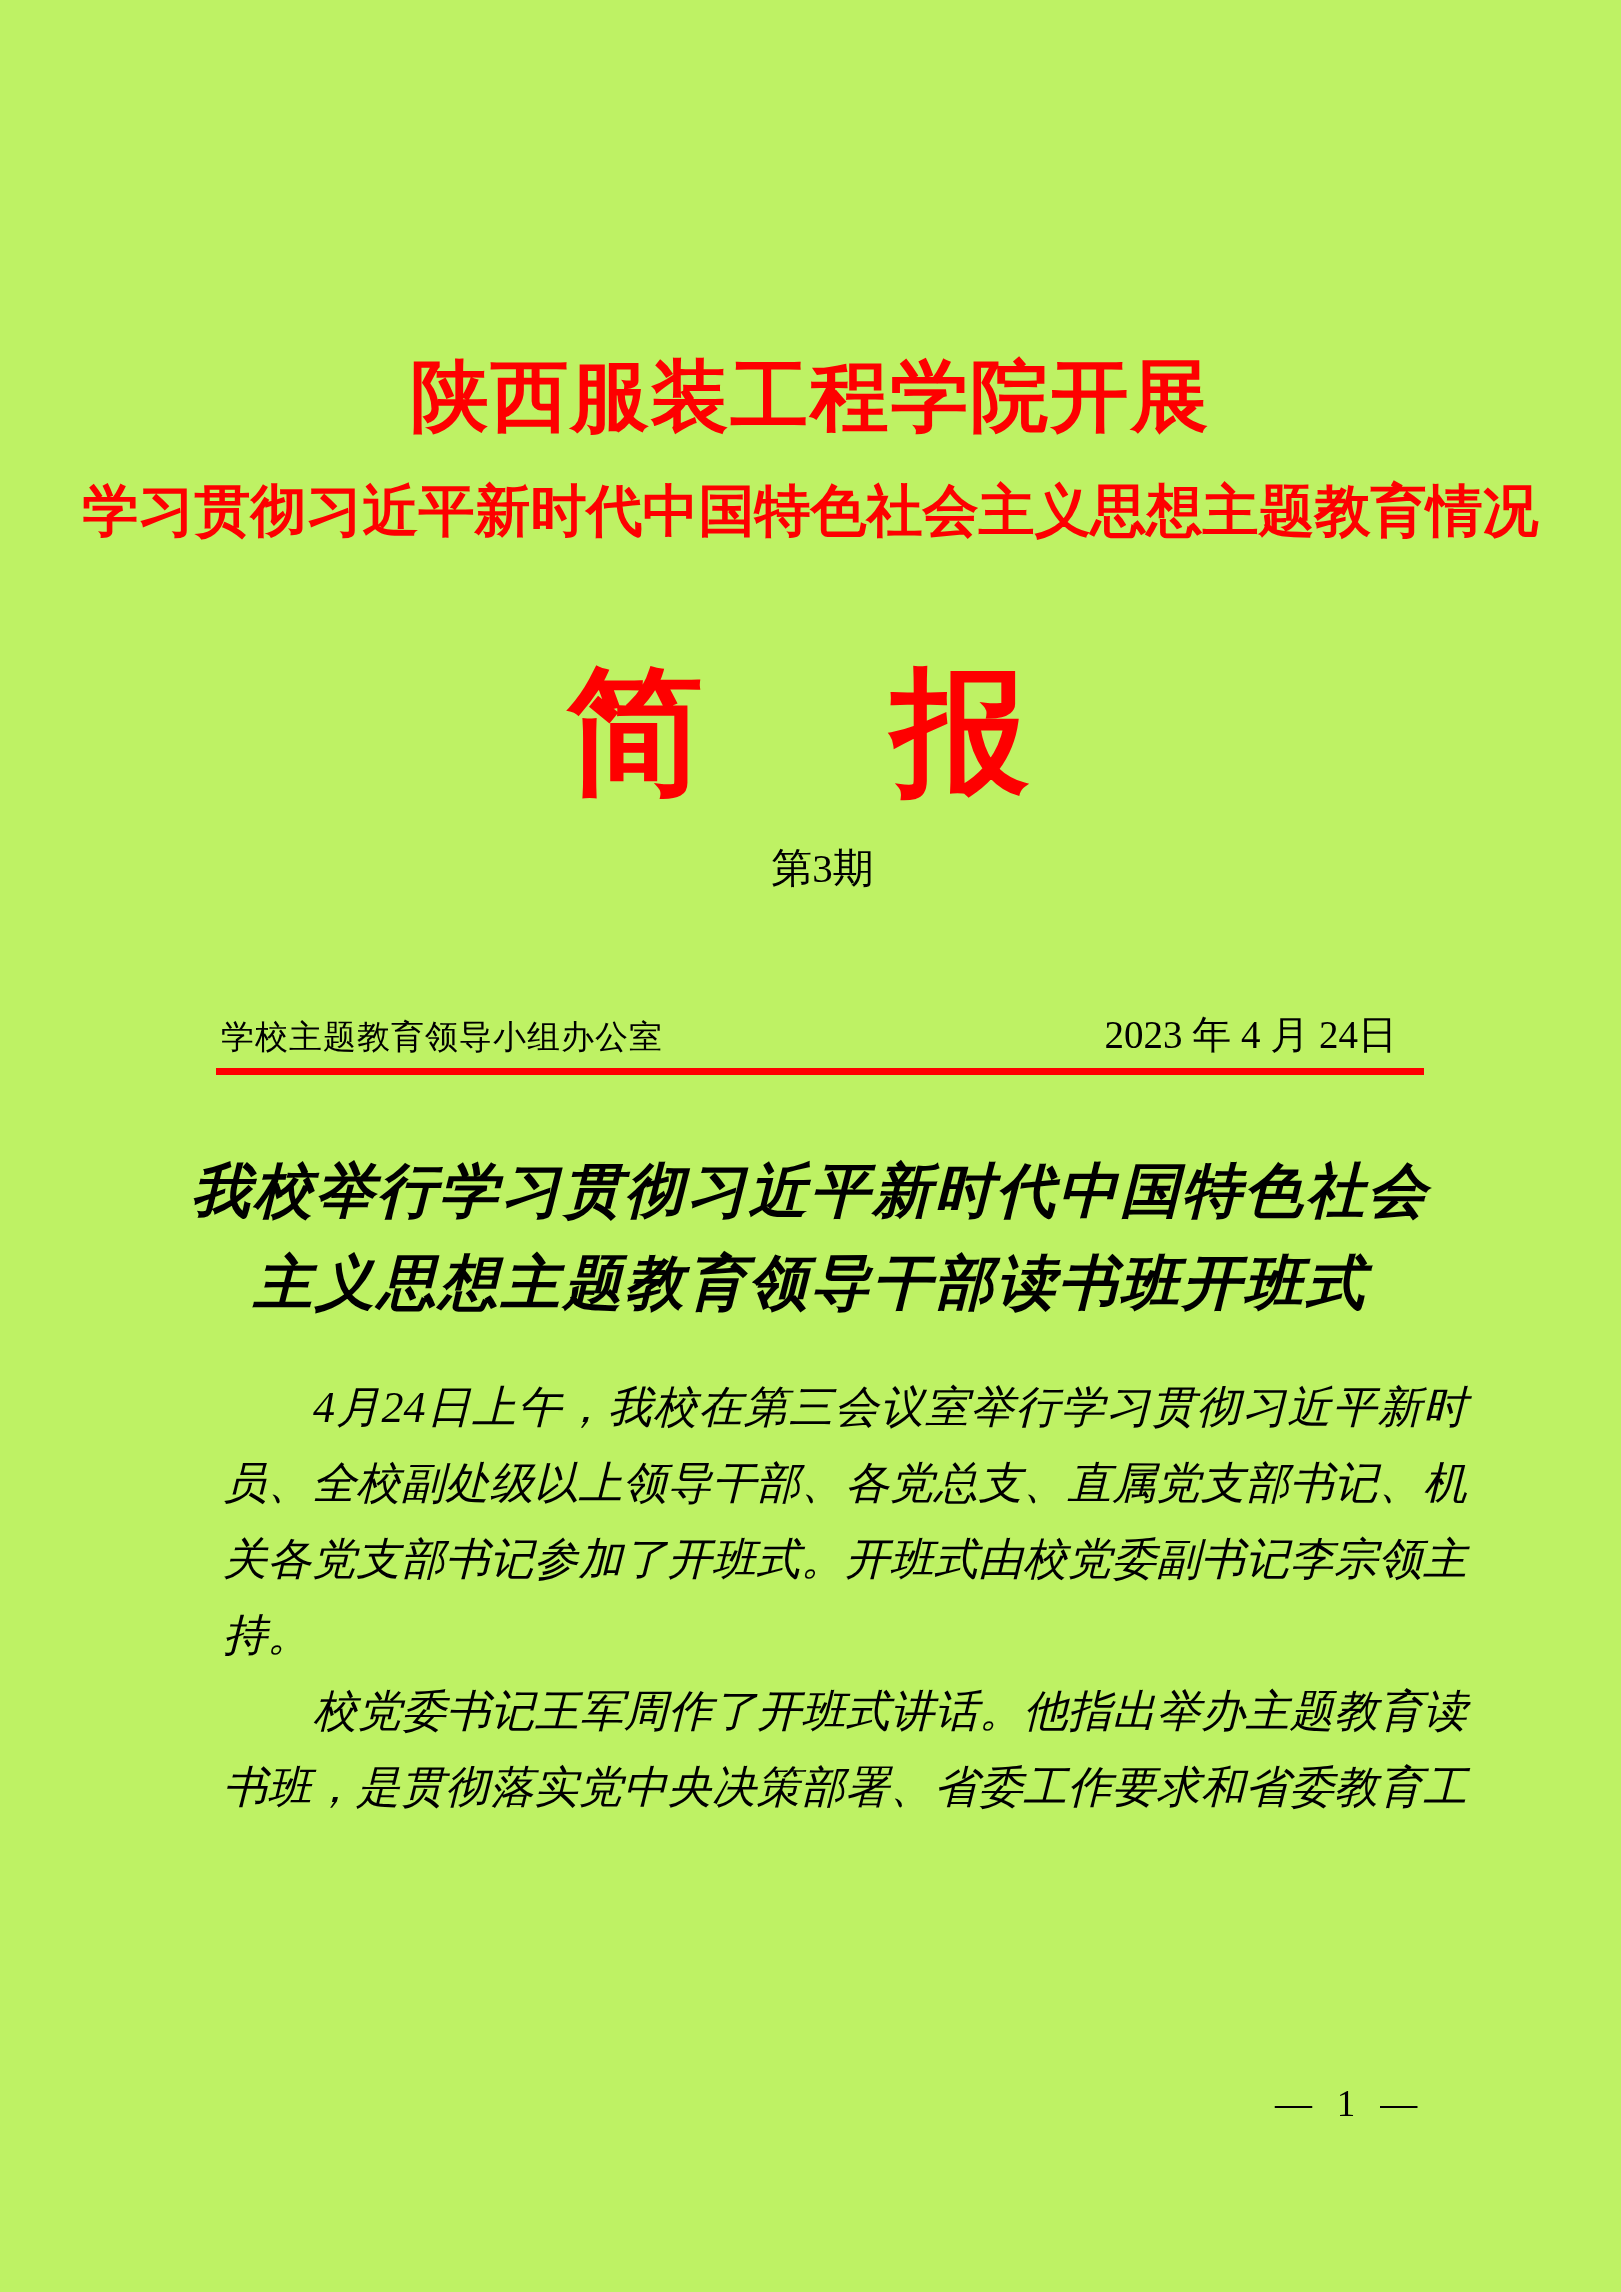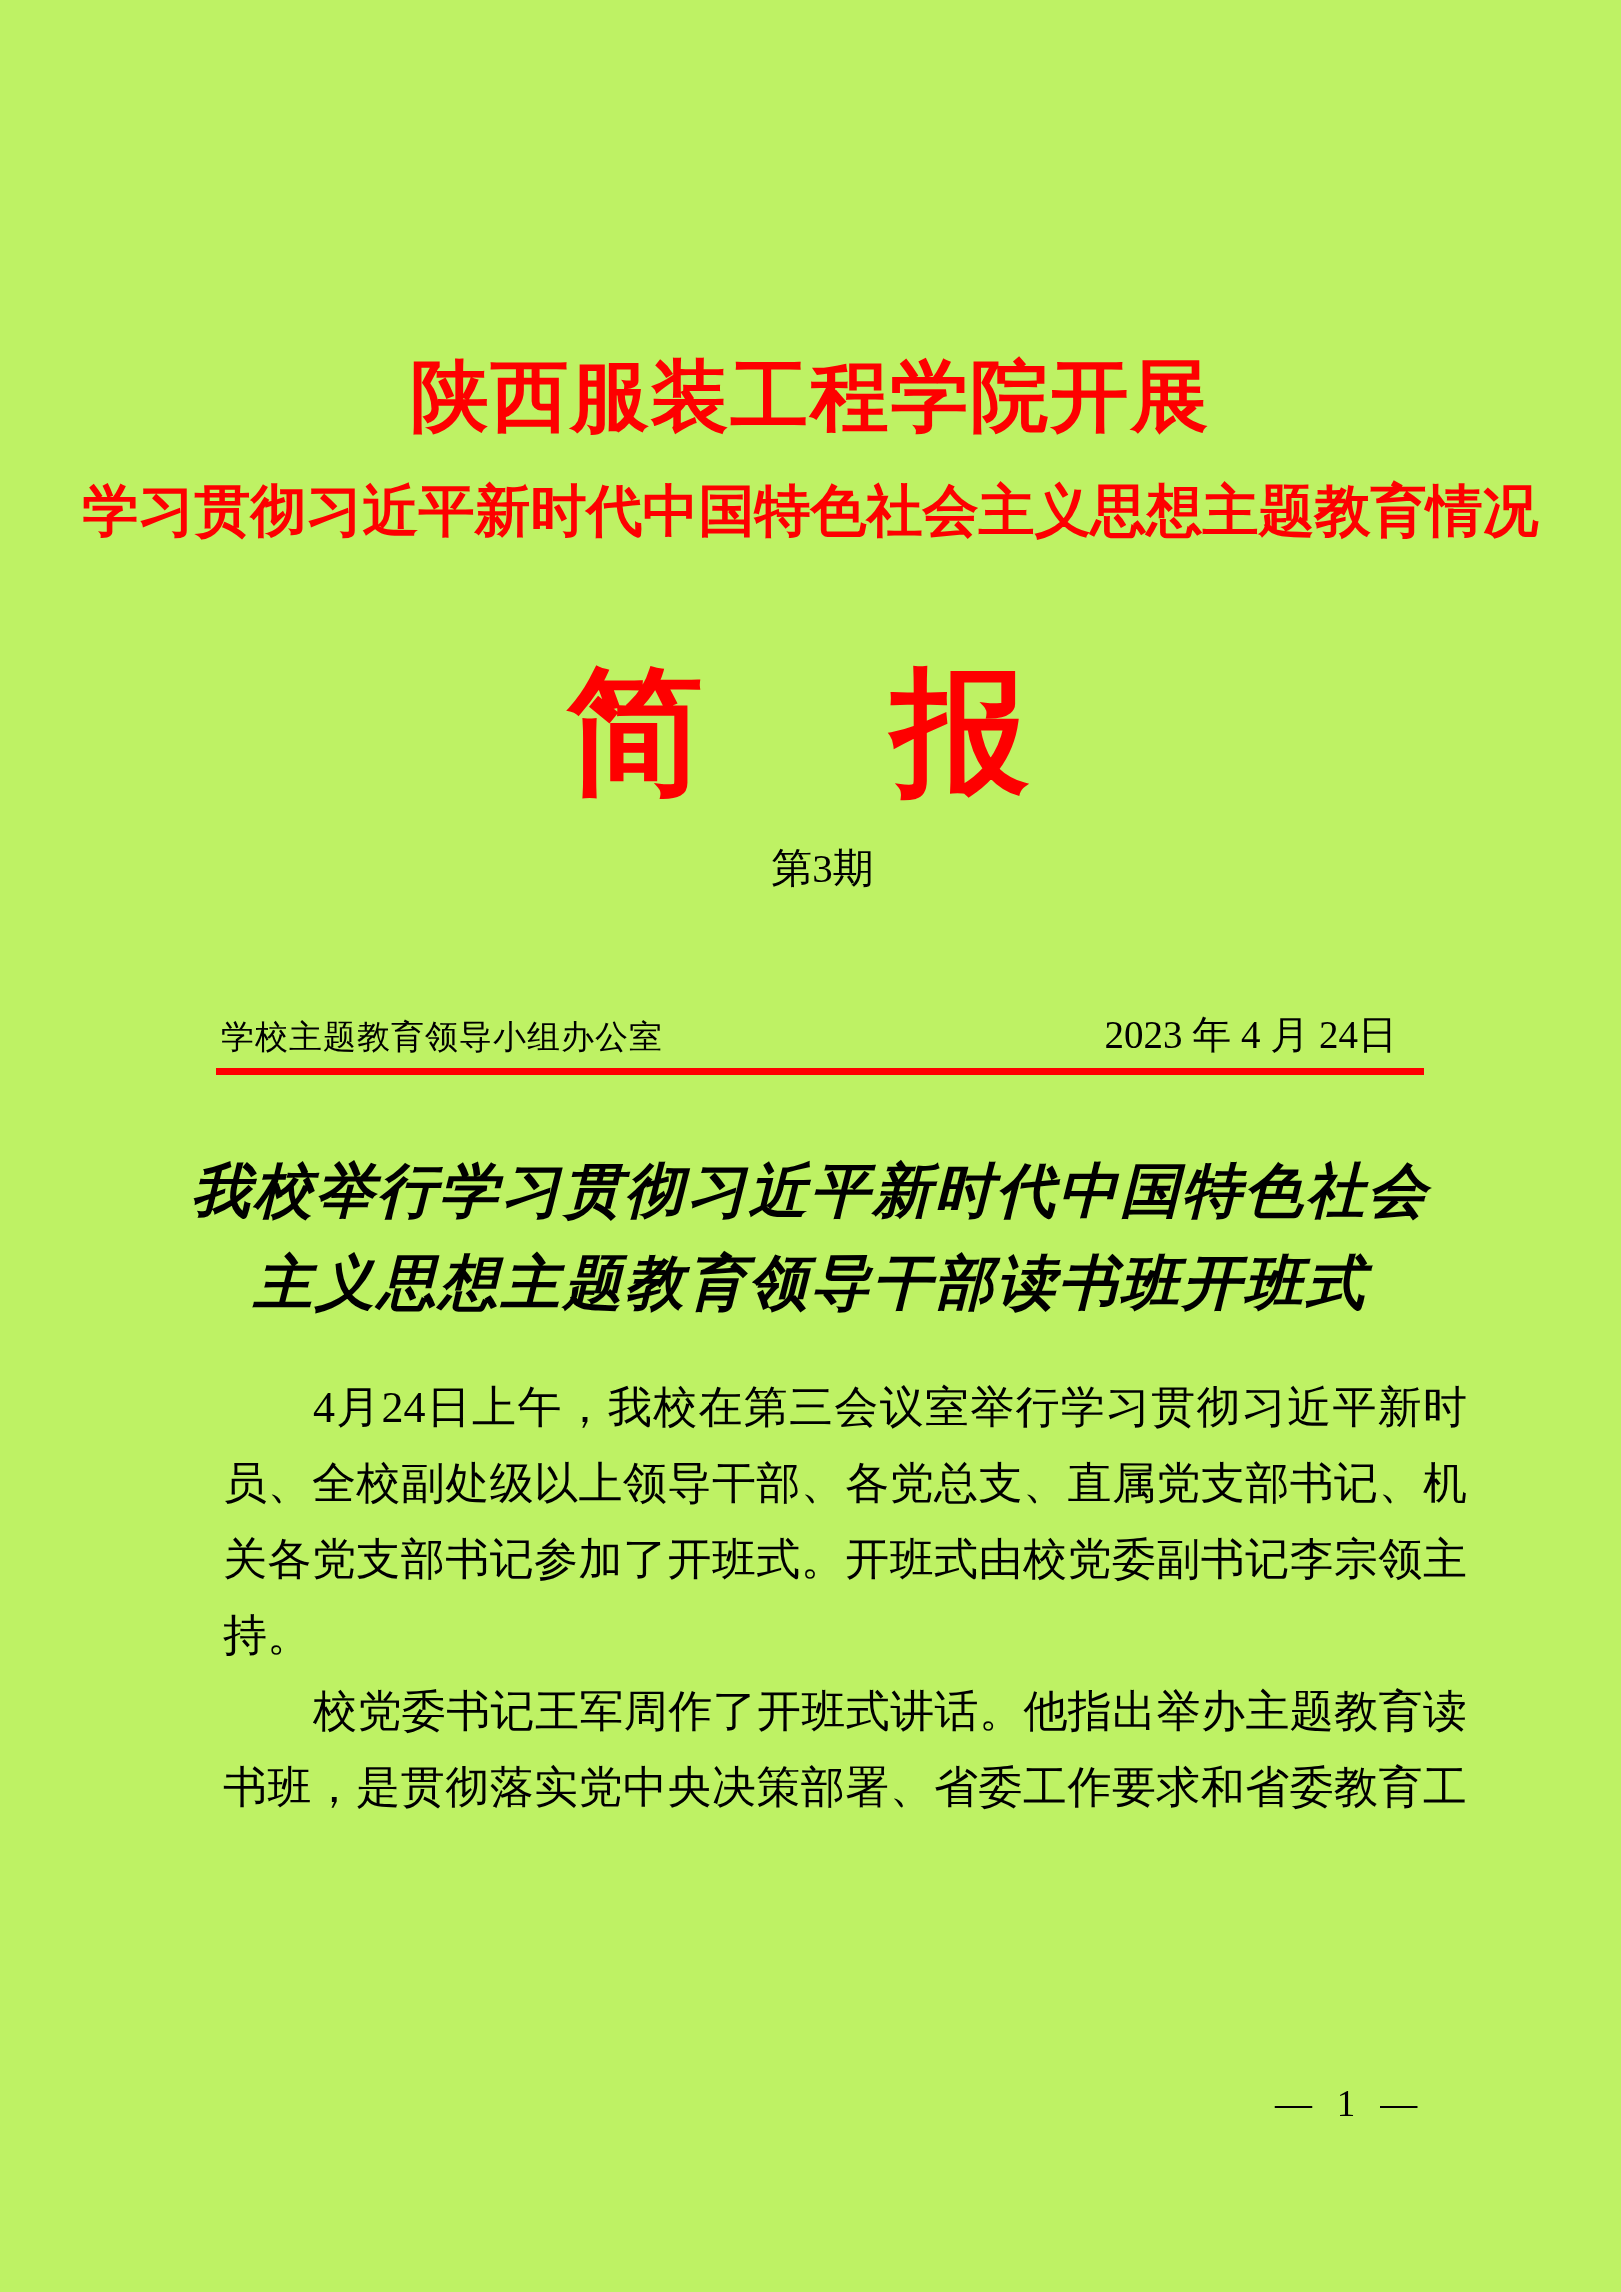--- a/index.html
+++ b/index.html
@@ -95,20 +95,21 @@
     font-size: 44px;
     color: var(--ink);
   }
   .body-line {
     line-height: 76px;
     height: 76px;
     text-align: justify;
     text-align-last: justify;
     text-justify: inter-character;
     white-space: nowrap;
+    font-style: italic;
   }
   .body-line.indent { text-indent: 90px; }
   .body-line.para-end { text-align-last: left; }
 
   .page-number {
     position: absolute;
     top: 2082px; right: 196px;
     font-size: 37px;
     letter-spacing: 7.8px;
     color: var(--ink);

